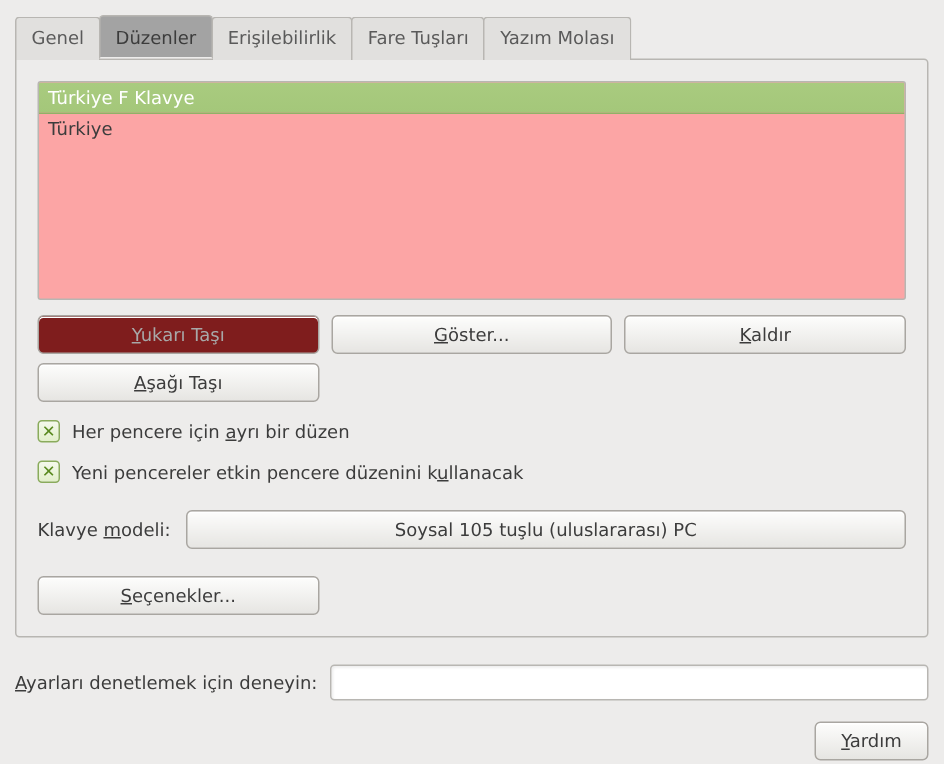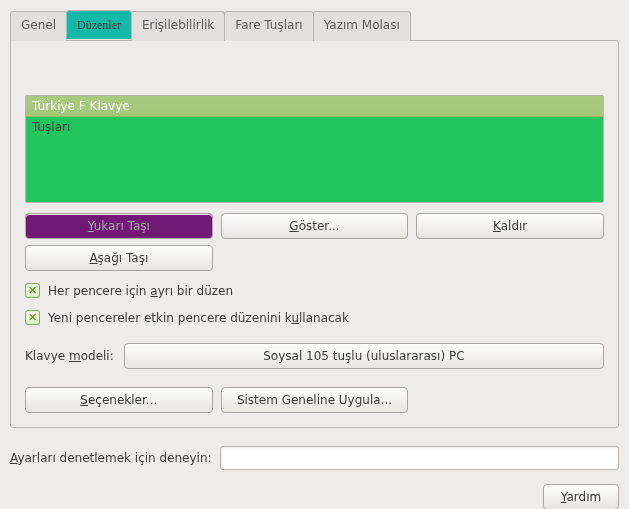--- a/index.html
+++ b/index.html
@@ -26,43 +26,41 @@
   border: 1px solid #b8b6b2;
   border-bottom: none;
   border-radius: 3px 3px 0 0;
   margin-right: -1px;
   color: #5a5a5a;
   cursor: pointer;
   position: relative;
   top: 1px;
 }
 .tab.active {
-  background: #14b8a6;
+  background: #a3a3a3;
   border-bottom: 1px solid #edeceb;
   color: #3c3c3c;
   padding-top: 7px;
   padding-bottom: 6px;
   top: 0;
   z-index: 3;
-  font-family: Liberation Serif, serif;
 }
 .tab-panel {
   border: 1px solid #b8b6b2;
   border-radius: 0 3px 3px 3px;
   padding: 14px;
   position: relative;
   z-index: 1;
 }
 .layout-list {
   border: 1px solid #b8b6b2;
-  background: #22c55e;
-  height: 108px;
+  background: #fca5a5;
+  height: 146px;
   overflow: auto;
   border-radius: 2px;
-  margin-top: 40px;
 }
 .row {
   padding: 3px 6px;
   font-size: 12px;
 }
 .row.selected {
   background: linear-gradient(#a9cb7f, #a4c77a);
   color: #fff;
   border-bottom: 1px solid #8fb367;
 }
@@ -82,21 +80,21 @@
   color: #3c3c3c;
   cursor: pointer;
   box-shadow: inset 0 1px 0 #fff;
 }
 .btn.green {
   background: linear-gradient(#e6f1d7, #cce3aa);
   border-color: #94b26c;
 }
 .btn.disabled {
   color: #a8a8a8;
-  background: #701a75;
+  background: #7f1d1d;
 }
 .btn .ul { text-decoration: underline; }
 .check-row {
   display: flex;
   align-items: center;
   gap: 8px;
   margin-top: 12px;
 }
 .checkbox {
   width: 15px; height: 15px;
@@ -161,21 +159,21 @@
     <div class="tab active">Düzenler</div>
     <div class="tab">Erişilebilirlik</div>
     <div class="tab">Fare Tuşları</div>
     <div class="tab">Yazım Molası</div>
   </div>
 
   <div class="tab-panel">
 
     <div class="layout-list">
       <div class="row selected">Türkiye F Klavye</div>
-      <div class="row">Tuşları</div>
+      <div class="row">Türkiye</div>
     </div>
 
     <div class="btn-grid">
       <div class="btn disabled">
         <span></span><span class="ul">Y</span><span>ukarı Taşı</span>
       </div>
       <div class="btn">
         <span></span><span class="ul">G</span><span>öster...</span>
       </div>
       <div class="btn">
@@ -204,23 +202,20 @@
     <div class="kb-model-row">
       <span class="lbl">
         <span>Klavye </span><span class="ul">m</span><span>odeli:</span>
       </span>
       <div class="btn kb-model-btn">Soysal 105 tuşlu (uluslararası) PC</div>
     </div>
 
     <div class="triple-row">
       <div class="btn">
         <span></span><span class="ul">S</span><span>eçenekler...</span>
-      </div>
-      <div class="btn">
-        <span>Sistem Geneline Uy</span><span class="ul">g</span><span>ula...</span>
       </div>
     </div>
 
   </div>
 </div>
 
 <div class="test-row">
   <span class="lbl">
     <span></span><span class="ul">A</span><span>yarları denetlemek için deneyin:</span>
   </span>

